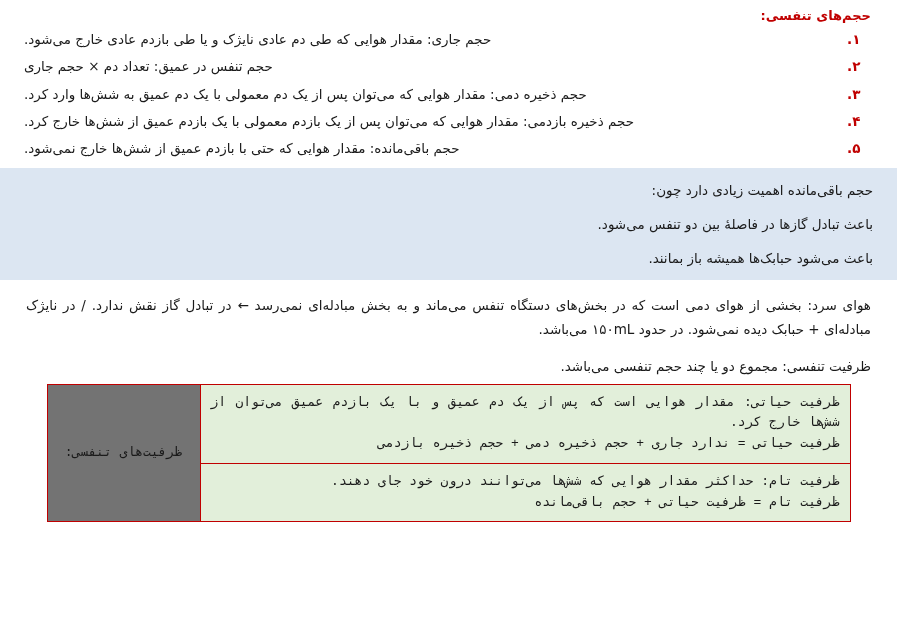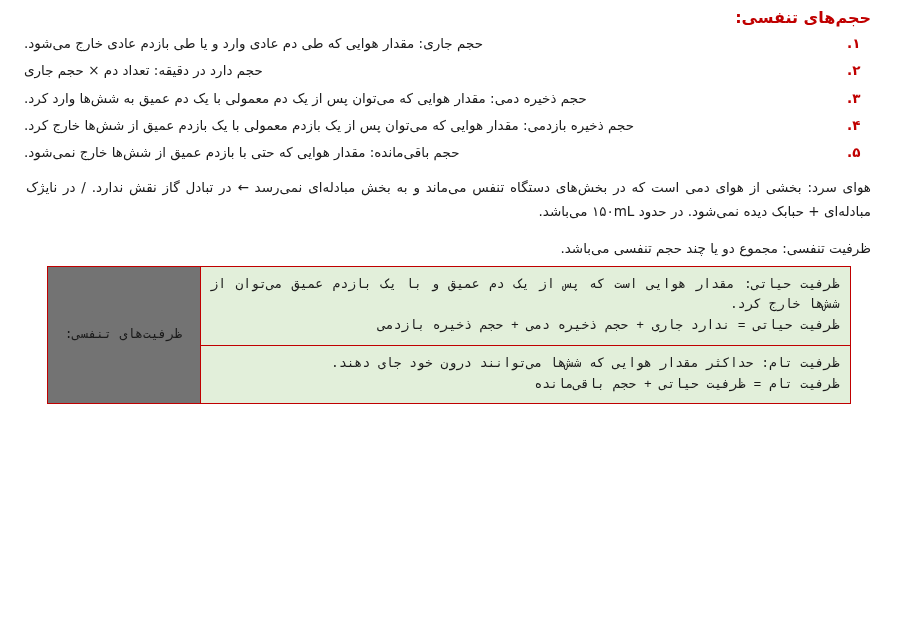--- a/index.html
+++ b/index.html
@@ -18,21 +18,21 @@
   .page {
     position: relative;
     width: 897px;
     height: 627px;
     box-sizing: border-box;
     padding: 6px 24px 0 24px;
   }
   .section-title {
     color: #c00000;
     font-weight: bold;
-    font-size: 16px;
+    font-size: 13px;
     text-align: right;
     margin: 2px 2px 6px 0;
   }
   .num-list {
     margin: 0;
     padding: 0;
     list-style: none;
   }
   .num-item {
     display: flex;
@@ -118,40 +118,45 @@
 </head>
 <body>
 
 <div class="page">
 
   <div class="section-title">حجم‌های تنفسی:</div>
 
   <ul class="num-list">
     <li class="num-item">
       <span class="marker">۱.</span>
-      <span class="text"><span class="inner">حجم جاری: مقدار هوایی که طی دم عادی وارد و یا طی بازدم عادی خارج می‌شود.</span></span>
+      <span class="text"><span class="inner">حجم جاری: مقدار هوایی که طی دم عادی نایژک و یا طی بازدم عادی خارج می‌شود.</span></span>
     </li>
     <li class="num-item">
       <span class="marker">۲.</span>
-      <span class="text"><span class="inner">حجم دارد در دقیقه: تعداد دم × حجم جاری</span></span>
+      <span class="text"><span class="inner">حجم تنفس در عمیق: تعداد دم × حجم جاری</span></span>
     </li>
     <li class="num-item">
       <span class="marker">۳.</span>
       <span class="text"><span class="inner">حجم ذخیره دمی: مقدار هوایی که می‌توان پس از یک دم معمولی با یک دم عمیق به شش‌ها وارد کرد.</span></span>
     </li>
     <li class="num-item">
       <span class="marker">۴.</span>
       <span class="text"><span class="inner">حجم ذخیره بازدمی: مقدار هوایی که می‌توان پس از یک بازدم معمولی با یک بازدم عمیق از شش‌ها خارج کرد.</span></span>
     </li>
     <li class="num-item">
       <span class="marker">۵.</span>
       <span class="text"><span class="inner">حجم باقی‌مانده: مقدار هوایی که حتی با بازدم عمیق از شش‌ها خارج نمی‌شود.</span></span>
     </li>
   </ul>
 
+  <div class="blue-box">
+    <p>حجم باقی‌مانده اهمیت زیادی دارد چون:</p>
+    <p>باعث تبادل گازها در فاصلۀ بین دو تنفس می‌شود.</p>
+    <p>باعث می‌شود حبابک‌ها همیشه باز بمانند.</p>
+  </div>
 
   <p class="para">هوای سرد: بخشی از هوای دمی است که در بخش‌های دستگاه تنفس می‌ماند و به بخش مبادله‌ای نمی‌رسد ← در تبادل گاز نقش ندارد. / در نایژک مبادله‌ای + حبابک دیده نمی‌شود. در حدود ۱۵۰mL می‌باشد.</p>
 
   <p class="capacity-para">ظرفیت تنفسی: مجموع دو یا چند حجم تنفسی می‌باشد.</p>
 
   <table class="cap-table">
     <tbody>
       <tr>
         <td class="green-cell">
           <span>ظرفیت حیاتی: مقدار هوایی است که پس از یک دم عمیق و با یک بازدم عمیق می‌توان از شش‌ها خارج کرد.</span>

